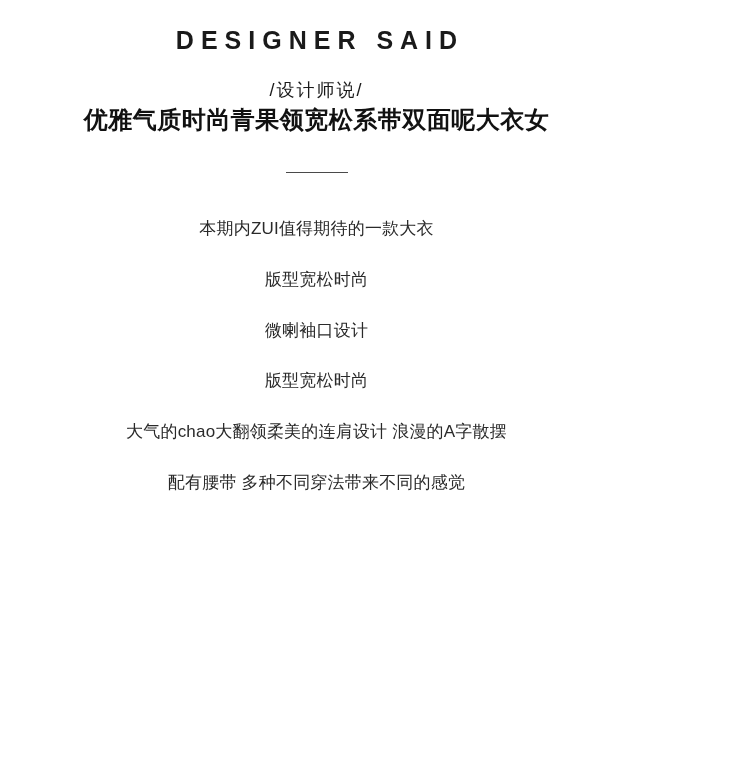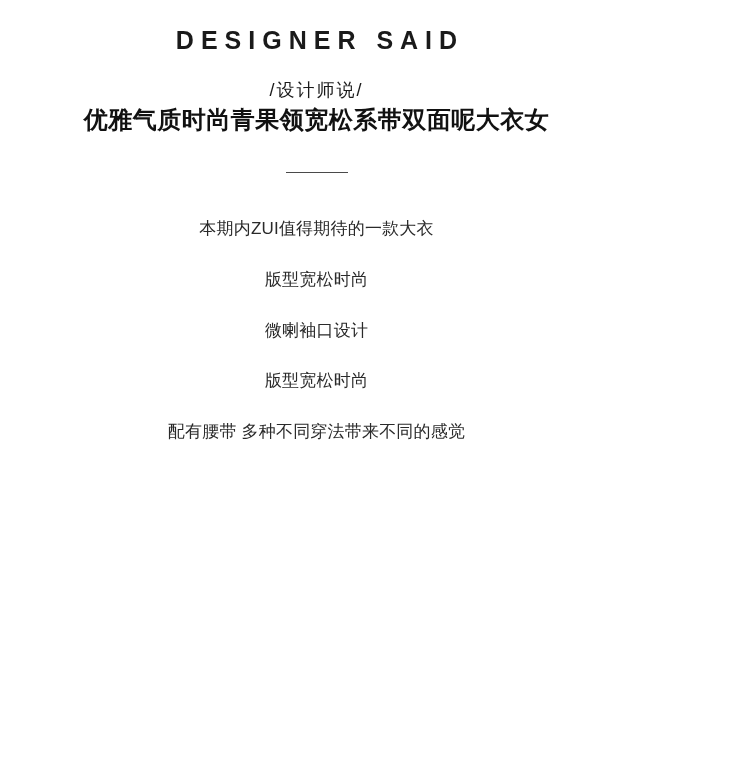--- a/index.html
+++ b/index.html
@@ -85,17 +85,18 @@
 
   <div class="divider-wrap">
     <span class="divider"></span>
   </div>
 
   <div class="lines">
     <div class="line">本期内ZUI值得期待的一款大衣</div>
     <div class="line">版型宽松时尚</div>
     <div class="line">微喇袖口设计</div>
     <div class="line">版型宽松时尚</div>
+    <div class="line">大气的chao大翻领柔美的连肩设计 浪漫的A字散摆</div>
     <div class="line">配有腰带 多种不同穿法带来不同的感觉</div>
 
   </div>
 
 </div>
 
 </body></html>

